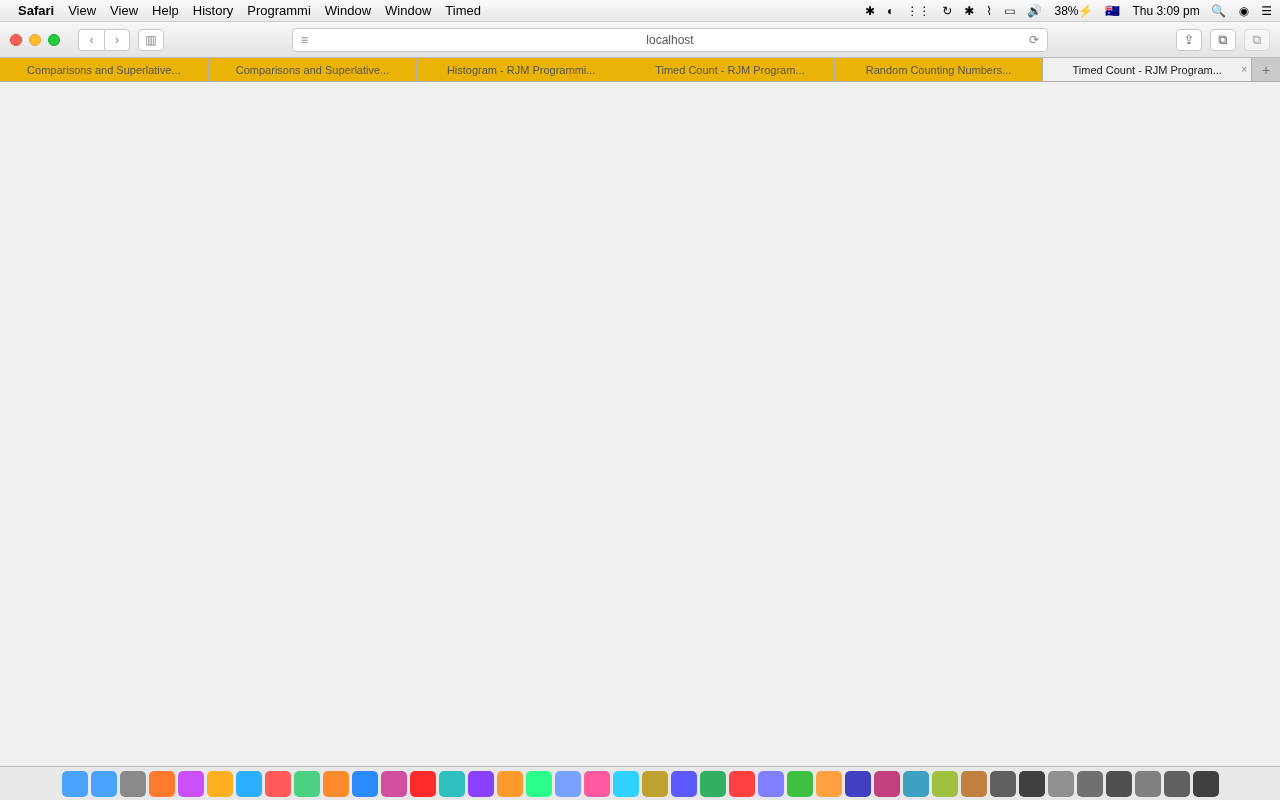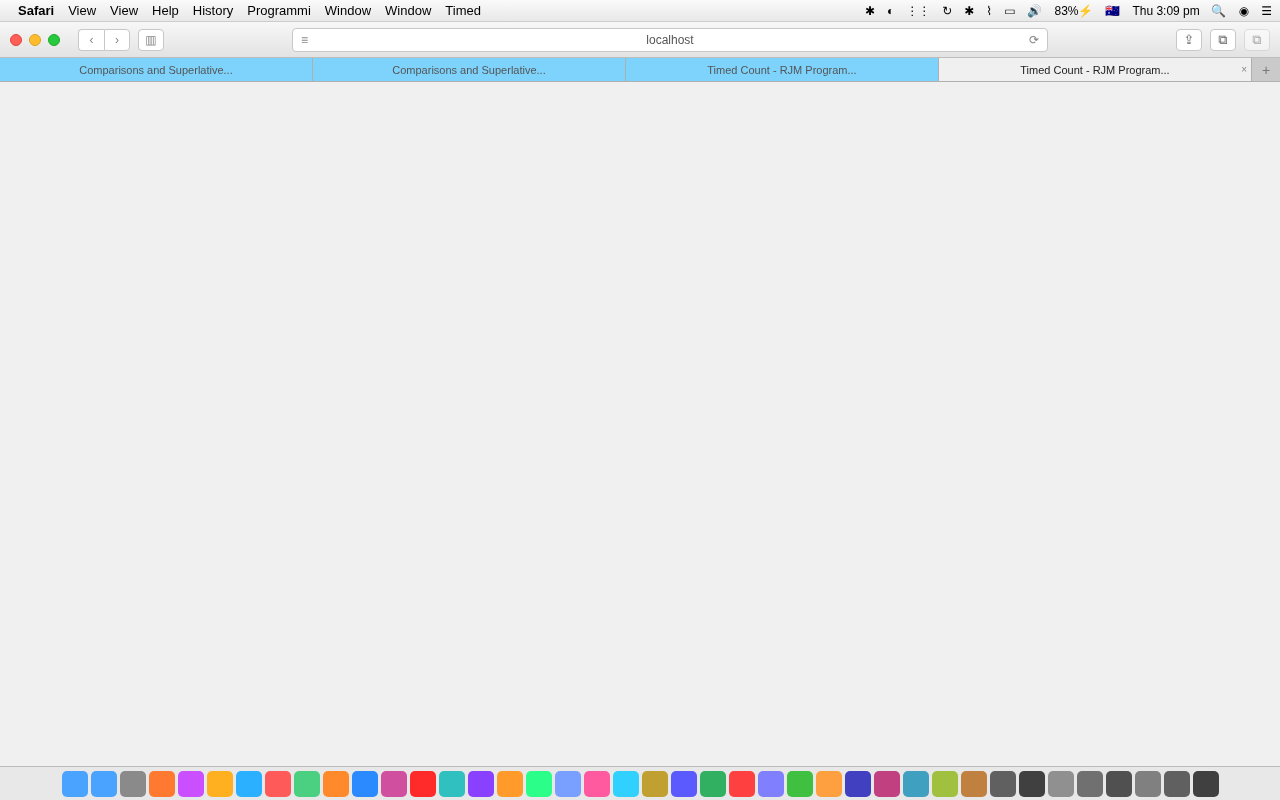--- a/index.html
+++ b/index.html
@@ -25,21 +25,21 @@
 .navpair { display: flex; }
 .navpair .navbtn:first-child { border-radius: 4px 0 0 4px; border-right: none; }
 .navpair .navbtn:last-child { border-radius: 0 4px 4px 0; }
 .addrbar { flex: 1; margin: 0 120px; height: 24px; background: #fff; border: 1px solid #c8c8c8; border-radius: 4px; display: flex; align-items: center; justify-content: center; font-size: 12px; color: #555; position: relative; }
 .addrbar .reload { position: absolute; right: 8px; color: #888; }
 .addrbar .reader { position: absolute; left: 8px; color: #888; }
 .tbicon { width: 26px; height: 22px; border: 1px solid #c8c8c8; border-radius: 4px; background: #fff; display: flex; align-items: center; justify-content: center; font-size: 13px; color: #666; }
 
 
 .tabs { height: 24px; background: #d6d6d6; display: flex; border-bottom: 1px solid #b0b0b0; }
-.tab { flex: 1; border-right: 1px solid #b0b0b0; font-size: 11px; display: flex; align-items: center; justify-content: center; color: #555; background: #7dd3fc; padding: 0 4px; overflow: hidden; white-space: nowrap; text-overflow: ellipsis; position: relative; }
+.tab { flex: 1; border-right: 1px solid #b0b0b0; font-size: 11px; display: flex; align-items: center; justify-content: center; color: #555; background: #eab308; padding: 0 4px; overflow: hidden; white-space: nowrap; text-overflow: ellipsis; position: relative; }
 .tab.active { background: #f0f0f0; color: #222; }
 .tab .close { position: absolute; right: 4px; color: #888; font-size: 10px; }
 .newtab { width: 28px; display: flex; align-items: center; justify-content: center; color: #777; font-size: 14px; background: #cacaca; }
 
 
 .page { position: absolute; top: 82px; bottom: 34px; left: 0; right: 0; overflow: hidden; }
 
 .right-strip { position: absolute; top: 82px; right: 26px; bottom: 34px; width: 16px; background: #ffff33; }
 .right-strip2 { position: absolute; top: 82px; right: 42px; bottom: 34px; width: 6px; background: #d020d0; }
 
@@ -63,21 +63,21 @@
   <span class="m">Timed</span>
   <div class="right">
     <span>✱</span>
     <span>◐</span>
     <span>⋮⋮</span>
     <span>↻</span>
     <span>✱</span>
     <span>⌇</span>
     <span>▭</span>
     <span>🔊</span>
-    <span><span>83%</span> ⚡</span>
+    <span><span>38%</span> ⚡</span>
     <span>🇦🇺</span>
     <span>Thu 3:09 pm</span>
     <span>🔍</span>
     <span>◉</span>
     <span>☰</span>
   </div>
 </div>
 
 <div class="window">
   <div class="toolbar">
@@ -96,21 +96,23 @@
       <span>localhost</span>
       <span class="reload">⟳</span>
     </div>
     <div class="tbicon">⇪</div>
     <div class="tbicon">⧉</div>
     <div class="tbicon" style="opacity:.5">⧉</div>
   </div>
   <div class="tabs" id="tabstrip">
       <div class="tab">Comparisons and Superlative...</div>
       <div class="tab">Comparisons and Superlative...</div>
+      <div class="tab">Histogram - RJM Programmi...</div>
       <div class="tab">Timed Count - RJM Program...</div>
+      <div class="tab">Random Counting Numbers...</div>
       <div class="tab active">Timed Count - RJM Program...<span class="close">×</span></div>
       <div class="newtab">+</div>
     </div>
 
   <div class="page">
 
     <div class="right-strip2"></div>
     <div class="right-strip"></div>
   </div>
 </div>

